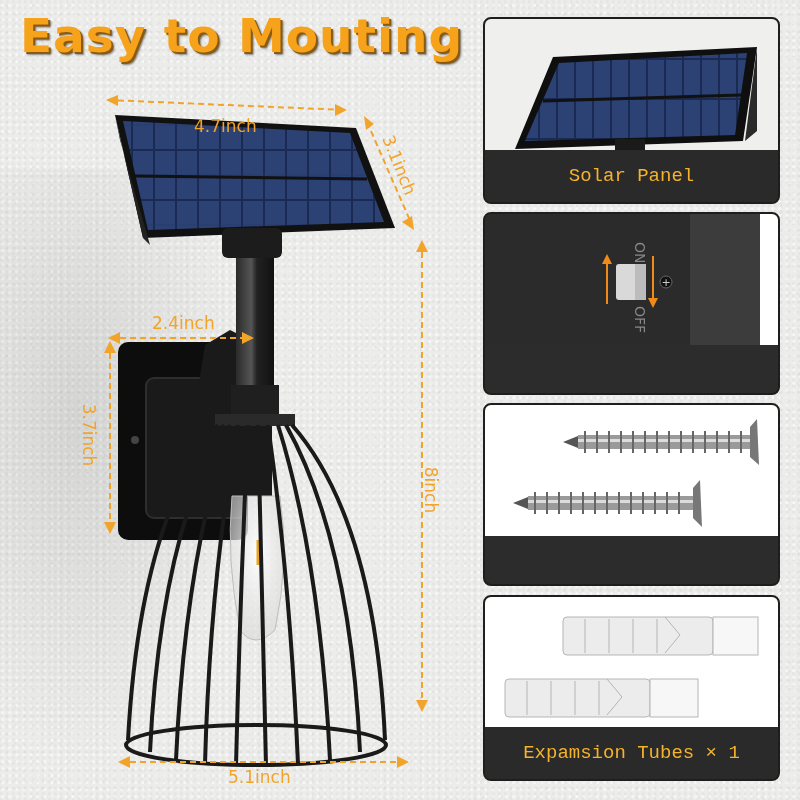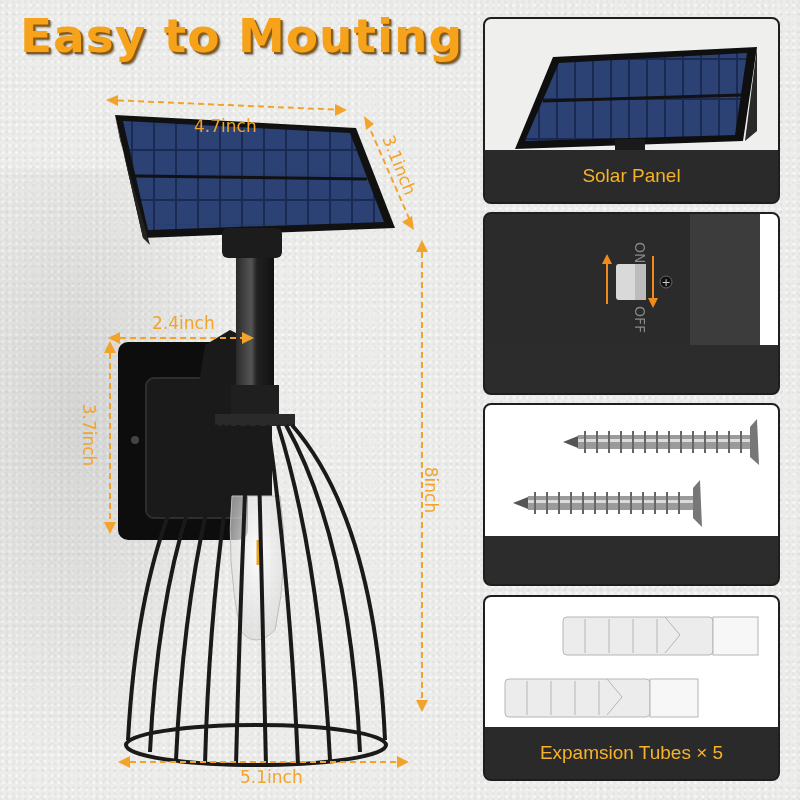--- a/index.html
+++ b/index.html
@@ -41,21 +41,21 @@
     position: absolute; left: 483px; width: 297px;
     border-radius: 8px; overflow: hidden;
     background: #2c2c2c;
     border: 2px solid #1e1e1e;
   }
   .panel .photo { position: absolute; left: 0; top: 0; right: 0; }
   .panel .caption {
     position: absolute; left: 0; right: 0; bottom: 0; height: 52px;
     background: #2a2a2a;
     color: #f6b22a;
-    font-family: Liberation Sans, sans-serif;
+    font-family: Liberation Mono, monospace;
     font-size: 19px; text-align: center; line-height: 52px;
   }
   #panel-solar { top: 17px; height: 187px; }
   #panel-switch { top: 212px; height: 183px; }
   #panel-screws { top: 403px; height: 183px; }
   #panel-tubes { top: 595px; height: 186px; }
 </style>
 </head>
 <body>
 
@@ -143,21 +143,21 @@
     <polygon points="118,762 130,756 130,768"></polygon>
     <polygon points="409,762 397,756 397,768"></polygon>
   </g>
 </svg>
 
 <div class="dim-label" style="left:194px; top:80px;margin-top:36px;">4.7inch</div>
 <div class="dim-label" style="left:368px; top:155px; transform:rotate(68deg);">3.1inch</div>
 <div class="dim-label" style="left:152px; top:313px;">2.4inch</div>
 <div class="dim-label" style="left:58px; top:425px; transform:rotate(90deg);">3.7inch</div>
 <div class="dim-label" style="left:408px; top:480px; transform:rotate(90deg);">8inch</div>
-<div class="dim-label" style="left:240px; top:767px;">5.1inch</div>
+<div class="dim-label" style="left:228px; top:767px;">5.1inch</div>
 
 <div class="panel" id="panel-solar">
   <svg class="photo" width="297" height="135" viewBox="0 0 297 135">
     <rect width="297" height="135" fill="#efefed"></rect>
     <polygon points="68,38 272,28 258,122 30,130" fill="#0f0f0f"></polygon>
     <polygon points="272,28 272,112 260,122" fill="#2a2a2a"></polygon>
     <polygon points="74,44 262,34 250,116 40,122" fill="url(#cellsR)"></polygon>
     <defs>
       <pattern id="cellsR" width="18" height="40" patternUnits="userSpaceOnUse">
         <rect width="18" height="40" fill="#1b2a52"></rect>
@@ -252,14 +252,14 @@
     <g stroke="#b5b5b5" stroke-width="1">
       <rect x="20" y="82" width="145" height="38" rx="4" fill="#ececec"></rect>
       <rect x="165" y="82" width="48" height="38" fill="#f7f7f7"></rect>
       <line x1="42" y1="84" x2="42" y2="118"></line>
         <line x1="66" y1="84" x2="66" y2="118"></line>
         <line x1="90" y1="84" x2="90" y2="118"></line>
         <line x1="114" y1="84" x2="114" y2="118"></line>
       <polyline points="122,82 137,100 122,118" fill="none"></polyline>
     </g>
   </svg>
-  <div class="caption">Expamsion Tubes  × 5</div>
+  <div class="caption">Expamsion Tubes  × 1</div>
 </div>
 
 </body></html>

